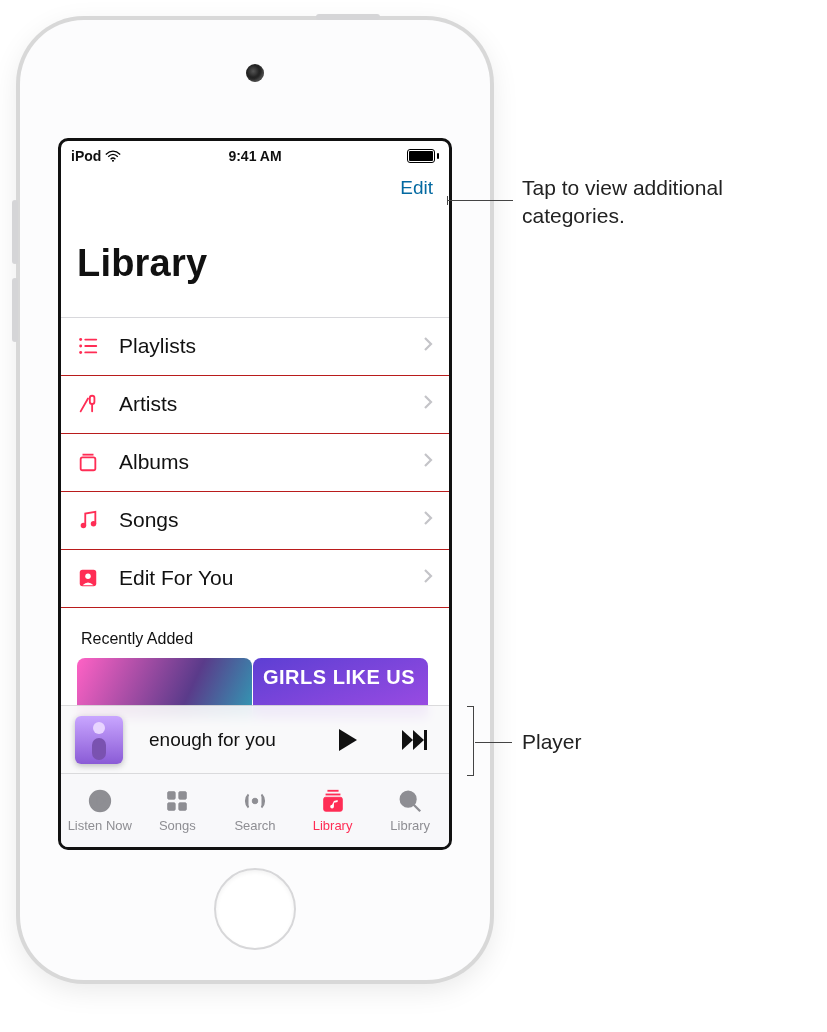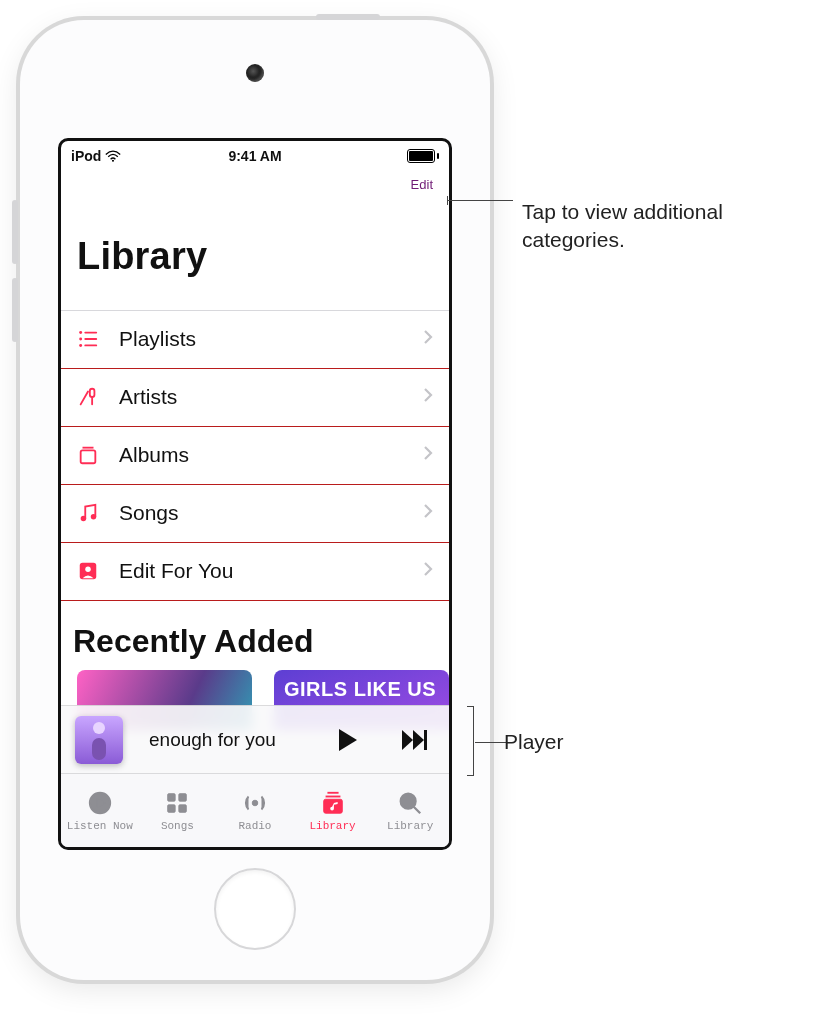--- a/index.html
+++ b/index.html
@@ -89,22 +89,22 @@
   .battery .fill { position:absolute; left:1px; top:1px; bottom:1px; right:1px; background:#000; border-radius:1px; }
   .battery .tip { width:2px; height:6px; background:#000; border-radius:1px; }
 
   
   .navbar {
     display:flex;
     justify-content:flex-end;
     padding: 8px 16px 0 16px;
   }
   .edit {
-    color: #701a75;
-    font-size: 13px;
+    color: #0369a1;
+    font-size: 19px;
     font-weight: 400;
     background:none; border:none; padding:0; cursor:pointer;
   }
   .page-title {
     font-size: 38px;
     font-weight: 700;
     padding: 18px 16px 6px 16px;
     letter-spacing: 0.2px;
   }
 
@@ -128,27 +128,27 @@
     flex:1;
     font-size: 21px;
     font-weight: 400;
     color:#111;
     padding-left: 12px;
   }
   .row .chev svg { width:10px; height:16px; }
   .row .chev path { stroke:#c4c4c8; fill:none; stroke-width:2.2; }
 
   .section-header {
-    font-size: 32px;
-    font-weight: 700;
-    padding: 22px 16px 10px 12px;
+    font-size: 16px;
+    font-weight: 400;
+    padding: 22px 16px 10px 20px;
   }
   .albums-strip {
     display:flex;
-    gap:22px;
+    gap:1px;
     padding: 0 16px;
     height: 60px;
     overflow:hidden;
   }
   .album {
     width: 175px;
     height: 175px;
     border-radius: 8px;
     flex-shrink:0;
   }
@@ -213,38 +213,37 @@
     display:flex;
   }
   .tab {
     flex:1;
     display:flex;
     flex-direction:column;
     align-items:center;
     justify-content:center;
     gap:1px;
     color:#8e8e93;
-    font-size:11px;
+    font-size:13px;
     cursor:pointer;
-    font-family:Liberation Mono, monospace;
   }
   .tab svg { width:28px; height:26px; }
   .tab.active { color:#ff2d55; }
   .tab.active svg .tint { fill:#ff2d55; stroke:#ff2d55; }
   .tab svg .tint { fill:#8e8e93; stroke:#8e8e93; }
 
   
   .callout {
     position:absolute;
     font-size: 21px;
     line-height: 1.35;
     color:#222;
   }
-  .callout.c1 { left: 522px; top: 198px; width: 280px; }
-  .callout.c2 { left: 504px; top: 728px; width: 200px; }
+  .callout.c1 { left: 522px; top: 174px; width: 280px; }
+  .callout.c2 { left: 522px; top: 728px; width: 200px; }
   .lead {
     position:absolute;
     background:#444;
   }
   .lead.l1 { left:447px; top:200px; width:66px; height:1px; }
   .lead.l1::after{ content:""; position:absolute; left:0; top:-4px; width:1px; height:9px; background:#444;}
   .lead.l2 { left:475px; top:742px; width:37px; height:1px; }
   .lead.l2-brack {
     position:absolute; left:473px; top:706px; width:1px; height:70px; background:#444;
   }
@@ -407,21 +406,21 @@
                 <rect class="tint" x="16" y="16" width="8" height="8" rx="1"></rect>
               </svg></span>
           <span>Songs</span>
         </div>
         <div class="tab">
           <span><svg viewBox="0 0 28 28">
                 <circle class="tint" cx="14" cy="14" r="3"></circle>
                 <path class="tint" d="M7 7 A10 10 0 0 0 7 21" fill="none" stroke-width="2"></path>
                 <path class="tint" d="M21 7 A10 10 0 0 1 21 21" fill="none" stroke-width="2"></path>
               </svg></span>
-          <span>Radio</span>
+          <span>Search</span>
         </div>
         <div class="tab active">
           <span><svg viewBox="0 0 28 28">
                 <line class="tint" x1="8" y1="3" x2="20" y2="3" stroke-width="2"></line>
                 <line class="tint" x1="6" y1="7" x2="22" y2="7" stroke-width="2"></line>
                 <rect class="tint" x="4" y="10" width="20" height="15" rx="2"></rect>
                 <path d="M15 14 L15 20 A2 2 0 1 1 13 18" fill="#fff"></path>
                 <path d="M15 14 L19 13 L19 15 L15 16 Z" fill="#fff"></path>
               </svg></span>
           <span>Library</span>

